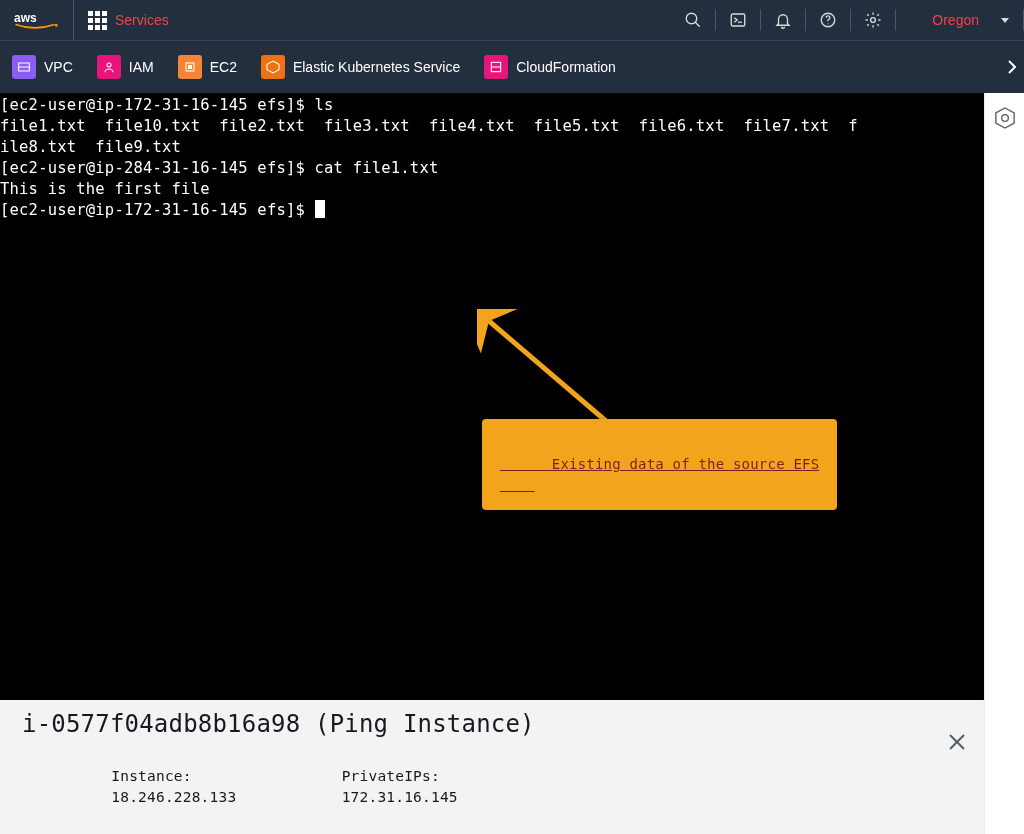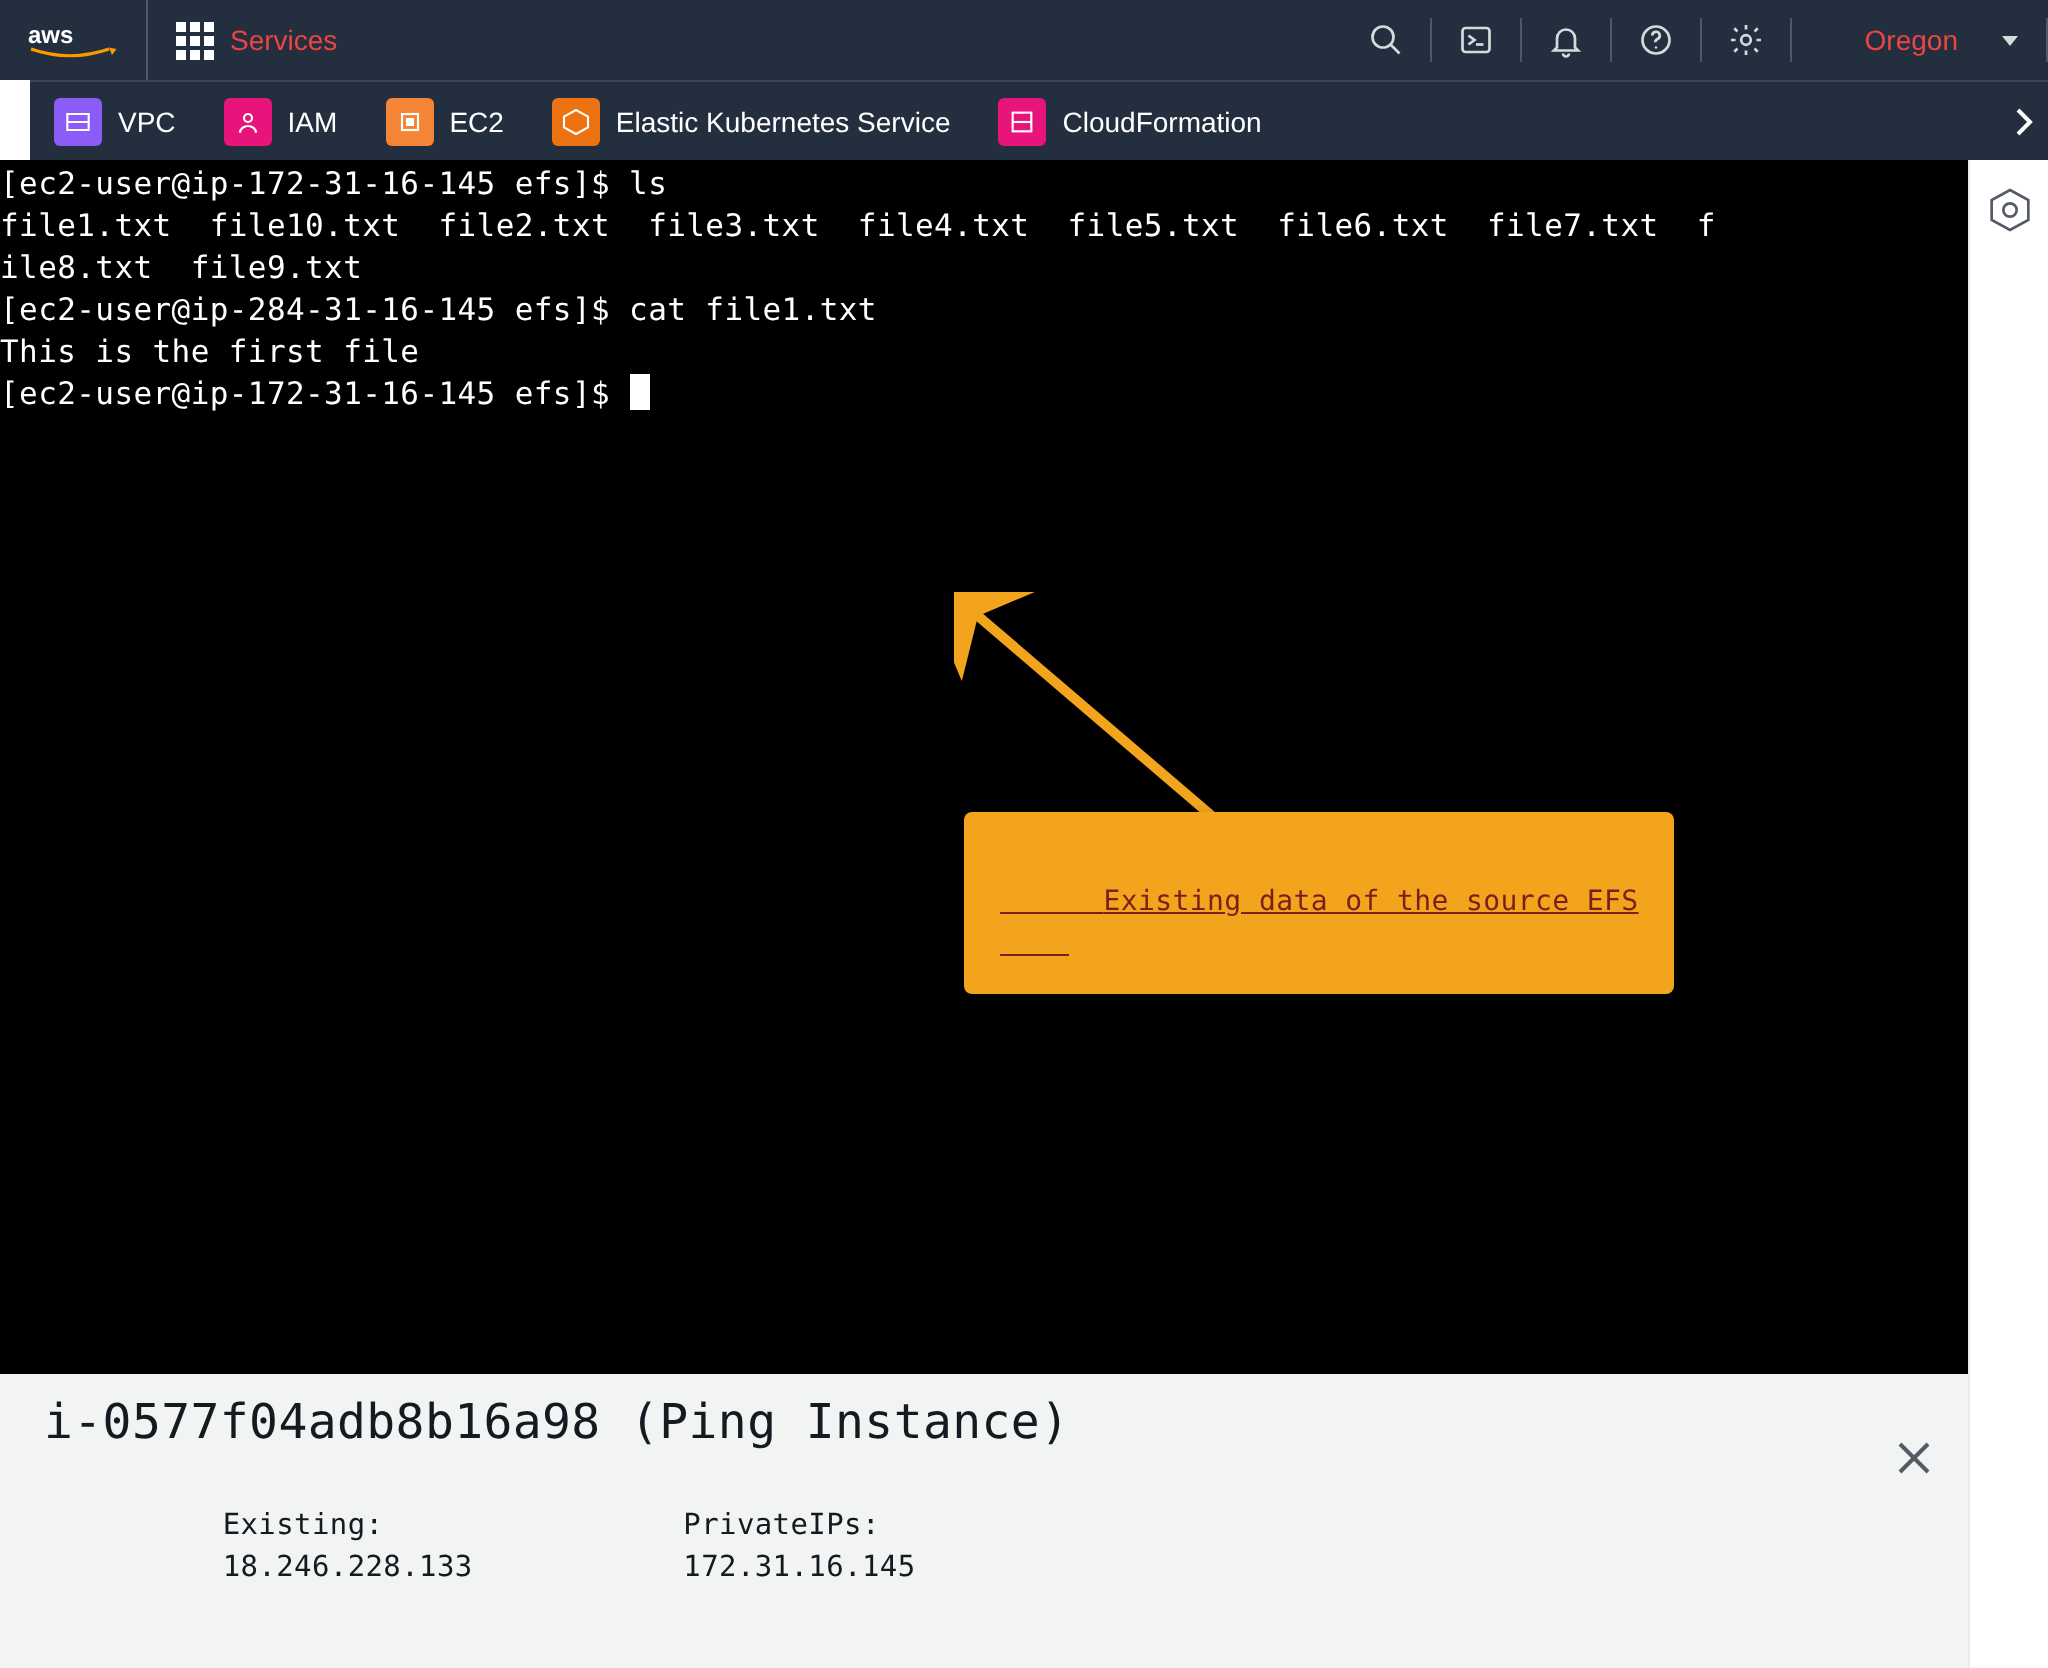--- a/index.html
+++ b/index.html
@@ -13,21 +13,21 @@
   .apps-grid span { background:#fff; width:5px; height:5px; }
   .nav-spacer { flex:1; }
   .nav-icon-group { display:flex; align-items:center; height:100%; }
   .nav-icon { width:44px; height:100%; display:flex; align-items:center; justify-content:center; cursor:pointer; position:relative; }
   .nav-sep { width:1px; height:22px; background:#4a5a6e; }
   .nav-icon svg { width:18px; height:18px; stroke:#d5dbdb; fill:none; stroke-width:1.8; }
   .region, .user { padding:0 14px; display:flex; align-items:center; gap:22px; cursor:pointer; height:100%; }
   .region::before, .user::before { content:""; }
   .caret-down { width:0; height:0; border-left:4px solid transparent; border-right:4px solid transparent; border-top:5px solid #d5dbdb; }
   
-  .svcbar { height: 40px; background:#232f3e; border-top:1px solid #3a4758; display:flex; align-items:flex-end; font-size:14px; color:#fff; position:relative;margin-left:15px; }
+  .svcbar { height: 53px; background:#232f3e; border-top:1px solid #3a4758; display:flex; align-items:flex-end; font-size:14px; color:#fff; position:relative; }
   .svc { display:flex; align-items:center; gap:8px; padding:0 12px; height:100%; cursor:pointer; white-space:nowrap; }
   .svc-icon { width:24px; height:24px; border-radius:3px; display:flex; align-items:center; justify-content:center; font-size:13px; color:#fff; }
   .c-purple  { background:#8b5cf6; }
   .c-red     { background:#e7157b; }
   .c-orange  { background:#f58536; }
   .c-orange2 { background:#ed7211; }
   .c-pinkish { background:#e7157b; }
   .svc-icon svg { width:16px; height:16px; fill:#fff; }
   .svcbar .scroll-right { position:absolute; right:0; top:0; bottom:0; width:24px; background:linear-gradient(90deg,rgba(35,47,62,0) 0%, #232f3e 40%); display:flex; align-items:center; justify-content:center; cursor:pointer; }
   .svcbar .scroll-right svg{ width:10px; height:14px; stroke:#fff; fill:none; stroke-width:2; }
@@ -200,21 +200,21 @@
     <div class="infobar">
       <div class="close">
         <svg viewBox="0 0 18 18">
             <line x1="2" y1="2" x2="16" y2="16"></line>
             <line x1="16" y1="2" x2="2" y2="16"></line>
           </svg>
       </div>
       <div class="title">i-0577f04adb8b16a98 (Ping Instance)</div>
       <div class="row">
         <div>
-          <span>Existing:</span>
+          <span>Instance:</span>
           <span>18.246.228.133</span>
         </div>
         <div>
           <span>PrivateIPs:</span>
           <span>172.31.16.145</span>
         </div>
       </div>
     </div>
   </div>
 

